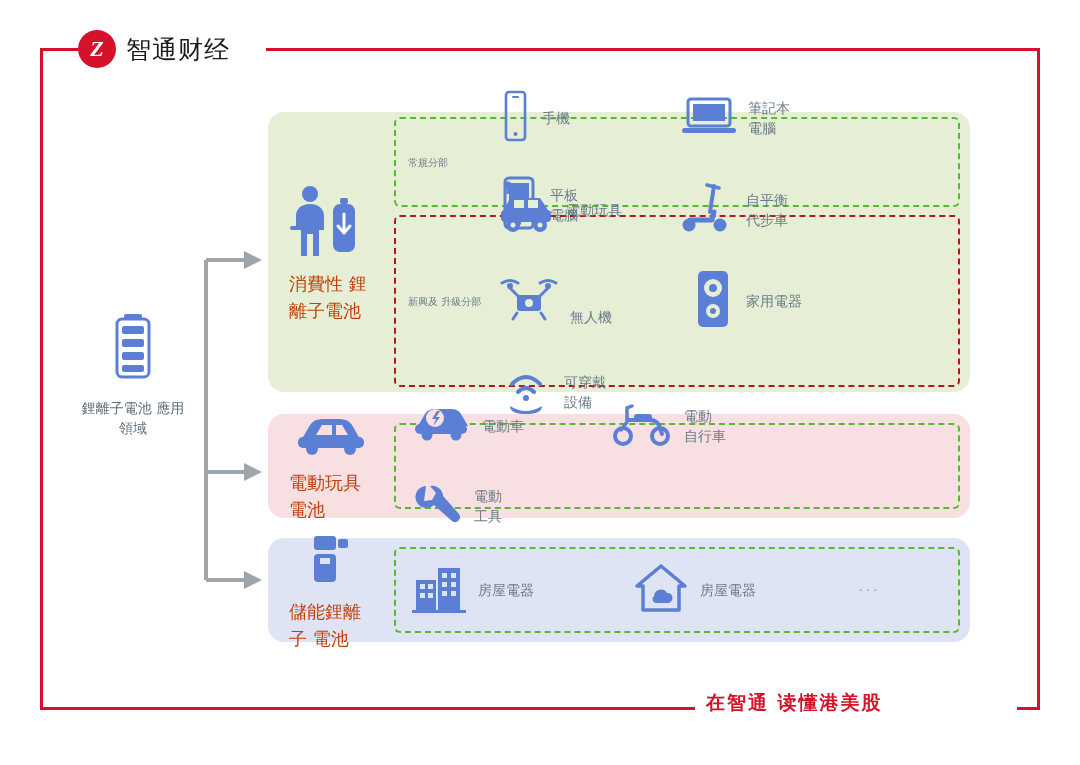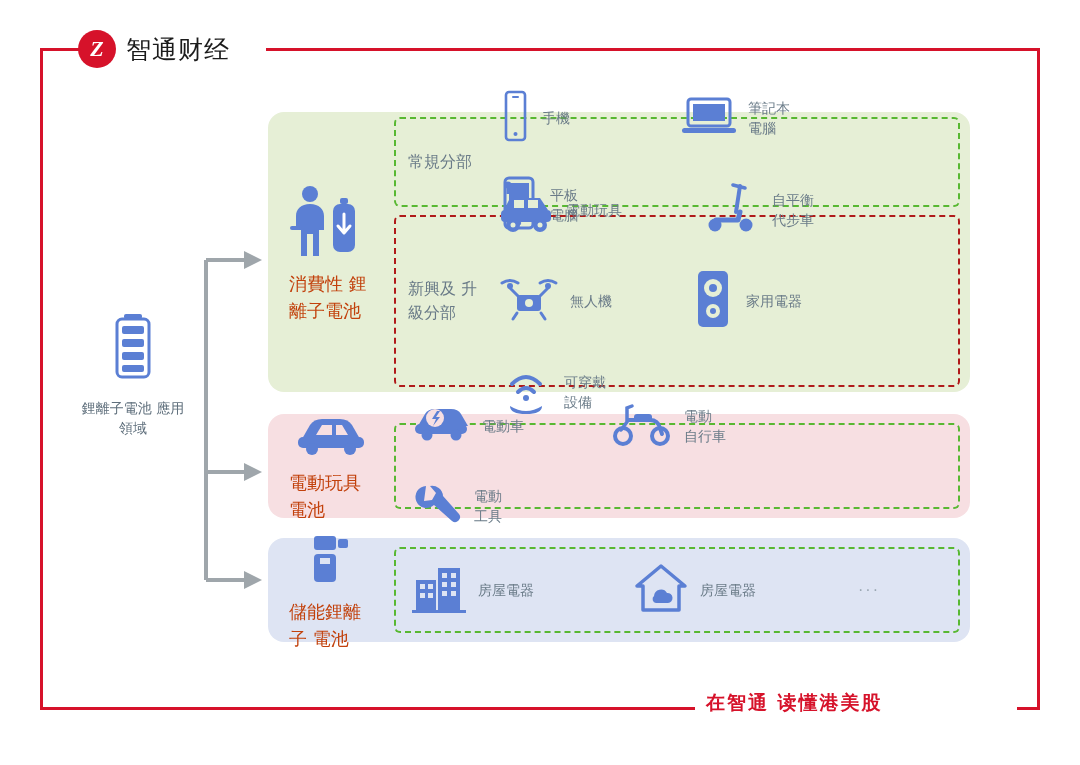--- a/index.html
+++ b/index.html
@@ -144,21 +144,21 @@
     display: flex;
     align-items: center;
     padding: 6px 8px;
     box-sizing: border-box;
   }
   .dash-green { border: 2px dashed #58b832; }
   .dash-red   { border: 2px dashed #b01a1a; }
 
   .subgroup-label {
     flex: 0 0 84px;
-    font-size: 16px;
+    font-size: 10px;
     line-height: 1.5;
     color: #6a7b88;
     padding-left: 4px;
     font-family: "DejaVu Sans", sans-serif;
   }
 
   .items-wrap {
     flex: 1 1 auto;
     display: flex;
     flex-wrap: wrap;
@@ -311,35 +311,35 @@
               <circle cx="42" cy="45" r="7" fill="#5b7fd4"></circle>
               <circle cx="15" cy="45" r="2.5" fill="#e6efd6"></circle>
               <circle cx="42" cy="45" r="2.5" fill="#e6efd6"></circle>
               <rect x="16" y="20" width="10" height="8" fill="#e6efd6"></rect>
               <rect x="30" y="20" width="10" height="8" fill="#e6efd6"></rect>
             </svg>
           </span>
           <div class="item-label">電動玩具</div>
         </div>
 
-        <div class="item" style="width:160px;justify-content:center;">
+        <div class="item" style="width:160px;">
           <span class="icon">
             <svg width="56" height="56" viewBox="0 0 56 56">
               <path d="M34 6 l-4 26" stroke="#5b7fd4" stroke-width="4" stroke-linecap="round" fill="none"></path>
               <path d="M27 5 l12 3" stroke="#5b7fd4" stroke-width="3.5" stroke-linecap="round"></path>
               <path d="M10 40 l22 0 l2 -8" stroke="#5b7fd4" stroke-width="5" fill="none" stroke-linecap="round" stroke-linejoin="round"></path>
               <circle cx="9" cy="45" r="6.5" fill="#5b7fd4"></circle>
               <circle cx="40" cy="45" r="6.5" fill="#5b7fd4"></circle>
             </svg>
           </span>
           <div class="item-label">自平衡
 代步車</div>
         </div>
 
-        <div class="item" style="width:160px;">
+        <div class="item" style="width:160px;align-items:flex-end;">
           <span class="icon">
             <svg width="62" height="48" viewBox="0 0 62 48">
               <path d="M4 8 q8 -5 16 0" stroke="#5b7fd4" stroke-width="3" fill="none" stroke-linecap="round"></path>
               <path d="M42 8 q8 -5 16 0" stroke="#5b7fd4" stroke-width="3" fill="none" stroke-linecap="round"></path>
               <circle cx="12" cy="11" r="3" fill="#5b7fd4"></circle>
               <circle cx="50" cy="11" r="3" fill="#5b7fd4"></circle>
               <path d="M12 13 l8 8 M50 13 l-8 8" stroke="#5b7fd4" stroke-width="3" stroke-linecap="round"></path>
               <rect x="19" y="20" width="24" height="16" rx="3" fill="#5b7fd4"></rect>
               <circle cx="31" cy="28" r="4" fill="#e6efd6"></circle>
               <path d="M19 38 l-4 6 M43 38 l4 6" stroke="#5b7fd4" stroke-width="3" stroke-linecap="round"></path>

